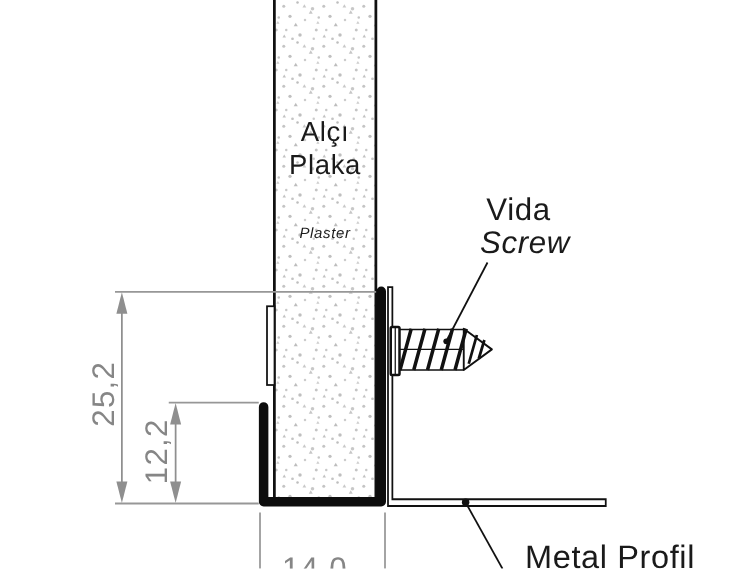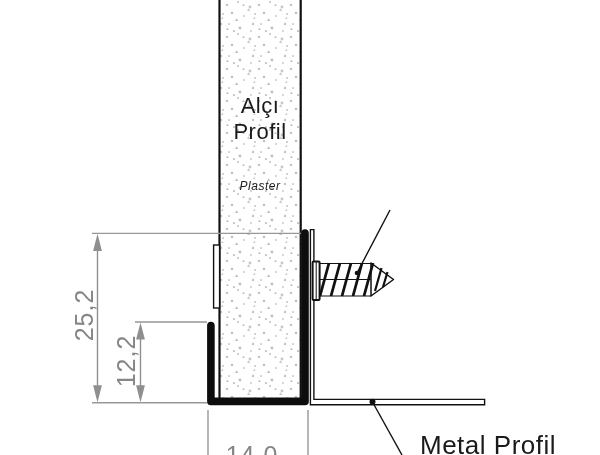--- a/index.html
+++ b/index.html
@@ -100,27 +100,31 @@
     </g>
 
     <path d="M390,210 L357,273" stroke="#111111" stroke-width="1.4" fill="none"></path>
     <circle cx="357" cy="273" r="2.3" fill="#111111"></circle>
     <path d="M372.5,402 L402,455" stroke="#111111" stroke-width="1.4" fill="none"></path>
     <circle cx="372.5" cy="401.8" r="3" fill="#111111"></circle>
   </svg>
 
   <div class="lbl lbl-board">
     <span>Alçı</span><br>
-    <span>Profil</span>
+    <span>Plaka</span>
   </div>
 
   <div class="lbl lbl-board-en">
     <span>Plaster</span><br>
   </div>
 
+  <div class="lbl lbl-screw">
+    <span class="tr">Vida</span>
+    <span class="en">Screw</span>
+  </div>
 
   <div class="lbl lbl-profile">
     <span>Metal Profil</span>
   </div>
 
   <div class="dim dim-v dim-25">25,2</div>
 
   <div class="dim dim-v dim-12">12,2</div>
 
   <div class="dim dim-14">14,0</div>

